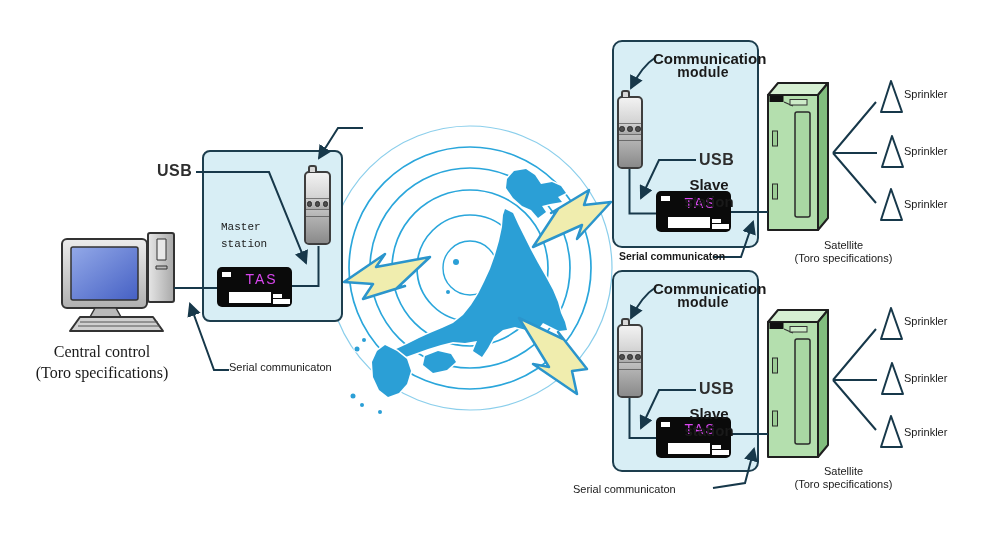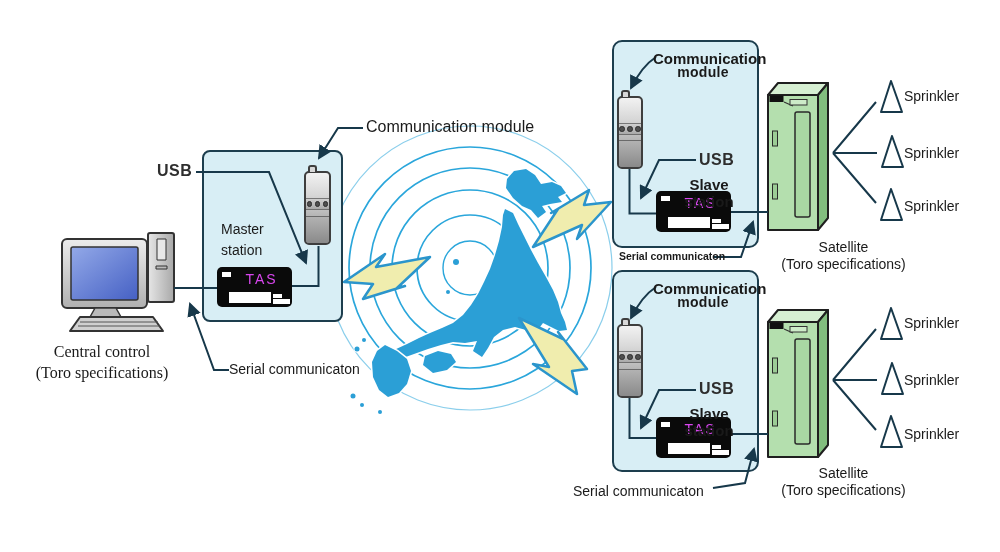--- a/index.html
+++ b/index.html
@@ -5,22 +5,22 @@
   html,body{margin:0;padding:0;background:#fff;}
   #stage{position:relative;width:1000px;height:552px;background:#fff;overflow:hidden;
          font-family:"Liberation Sans",sans-serif;color:var(--c-text,#1a1a1a);}
   svg.layer{position:absolute;left:0;top:0;width:1000px;height:552px;}
   .bg{z-index:0;} .fg{z-index:2;}
   .panel{position:absolute;background:var(--c-box-fill,#d8eef5);
          border:2.5px solid var(--c-box-border,#1d3e4e);border-radius:10px;z-index:1;box-sizing:border-box;}
   
   .lbl{position:absolute;z-index:3;white-space:pre-line;color:var(--c-text,#1a1a1a);}
   .s16{font-size:16px;line-height:1.3;}
-  .s15{font-size:14px;line-height:1.25;}
-  .s15l{font-size:14px;line-height:1.5;}
+  .s15{font-size:11px;line-height:1.25;}
+  .s15l{font-size:11px;line-height:1.5;font-family:Liberation Mono, monospace;}
   .s11b{font-size:15px;font-weight:600;}
   .s13b{font-size:14px;font-weight:bold;letter-spacing:.3px;}
   .s10b{font-size:10.5px;font-weight:bold;}
   .usb{font-size:16px;font-weight:600;color:#2e2e2e;letter-spacing:.5px;}
   .ctr{text-align:center;}
   
   .module{position:absolute;z-index:3;border:2px solid #3e3e3e;border-radius:5px;box-sizing:border-box;
           background:linear-gradient(180deg,#f2f2f2,#d8d8d8 30%,#bdbdbd 55%,#9d9d9d 80%,#8d8d8d);}
   .module .nub{position:absolute;top:-8px;left:2px;width:9px;height:7px;background:#d8d8d8;
                border:2px solid #3e3e3e;border-bottom:none;border-radius:3px 3px 0 0;box-sizing:border-box;}
@@ -205,21 +205,20 @@
     <div class="c2"></div>
   </div>
   <div class="tas" style="left:656px;top:417px;width:75px;height:41px;">
     <div class="sq"></div>
     <div class="tlabel">TAS</div>
     <div class="bar"></div>
     <div class="c1"></div>
     <div class="c2"></div>
   </div>
 
-  <div class="lbl s16" style="left:366px;top:117px;">Communication module</div>
   <div class="lbl usb" style="left:157px;top:162px;">USB</div>
   <div class="lbl s15l" style="left:221px;top:219px;">Master
 station</div>
   <div class="lbl s15" style="left:229px;top:361px;">Serial communicaton</div>
   <div class="lbl s16 ctr" style="left:21px;top:342px;width:162px;font-family:Liberation Serif, serif;">Central control
 (Toro specifications)</div>
 
   <div class="lbl s11b ctr" style="left:653px;top:50px;width:100px;">Communication</div>
   <div class="lbl s13b ctr" style="left:653px;top:64px;width:100px;">module</div>
   <div class="lbl usb" style="left:699px;top:151px;">USB</div>

